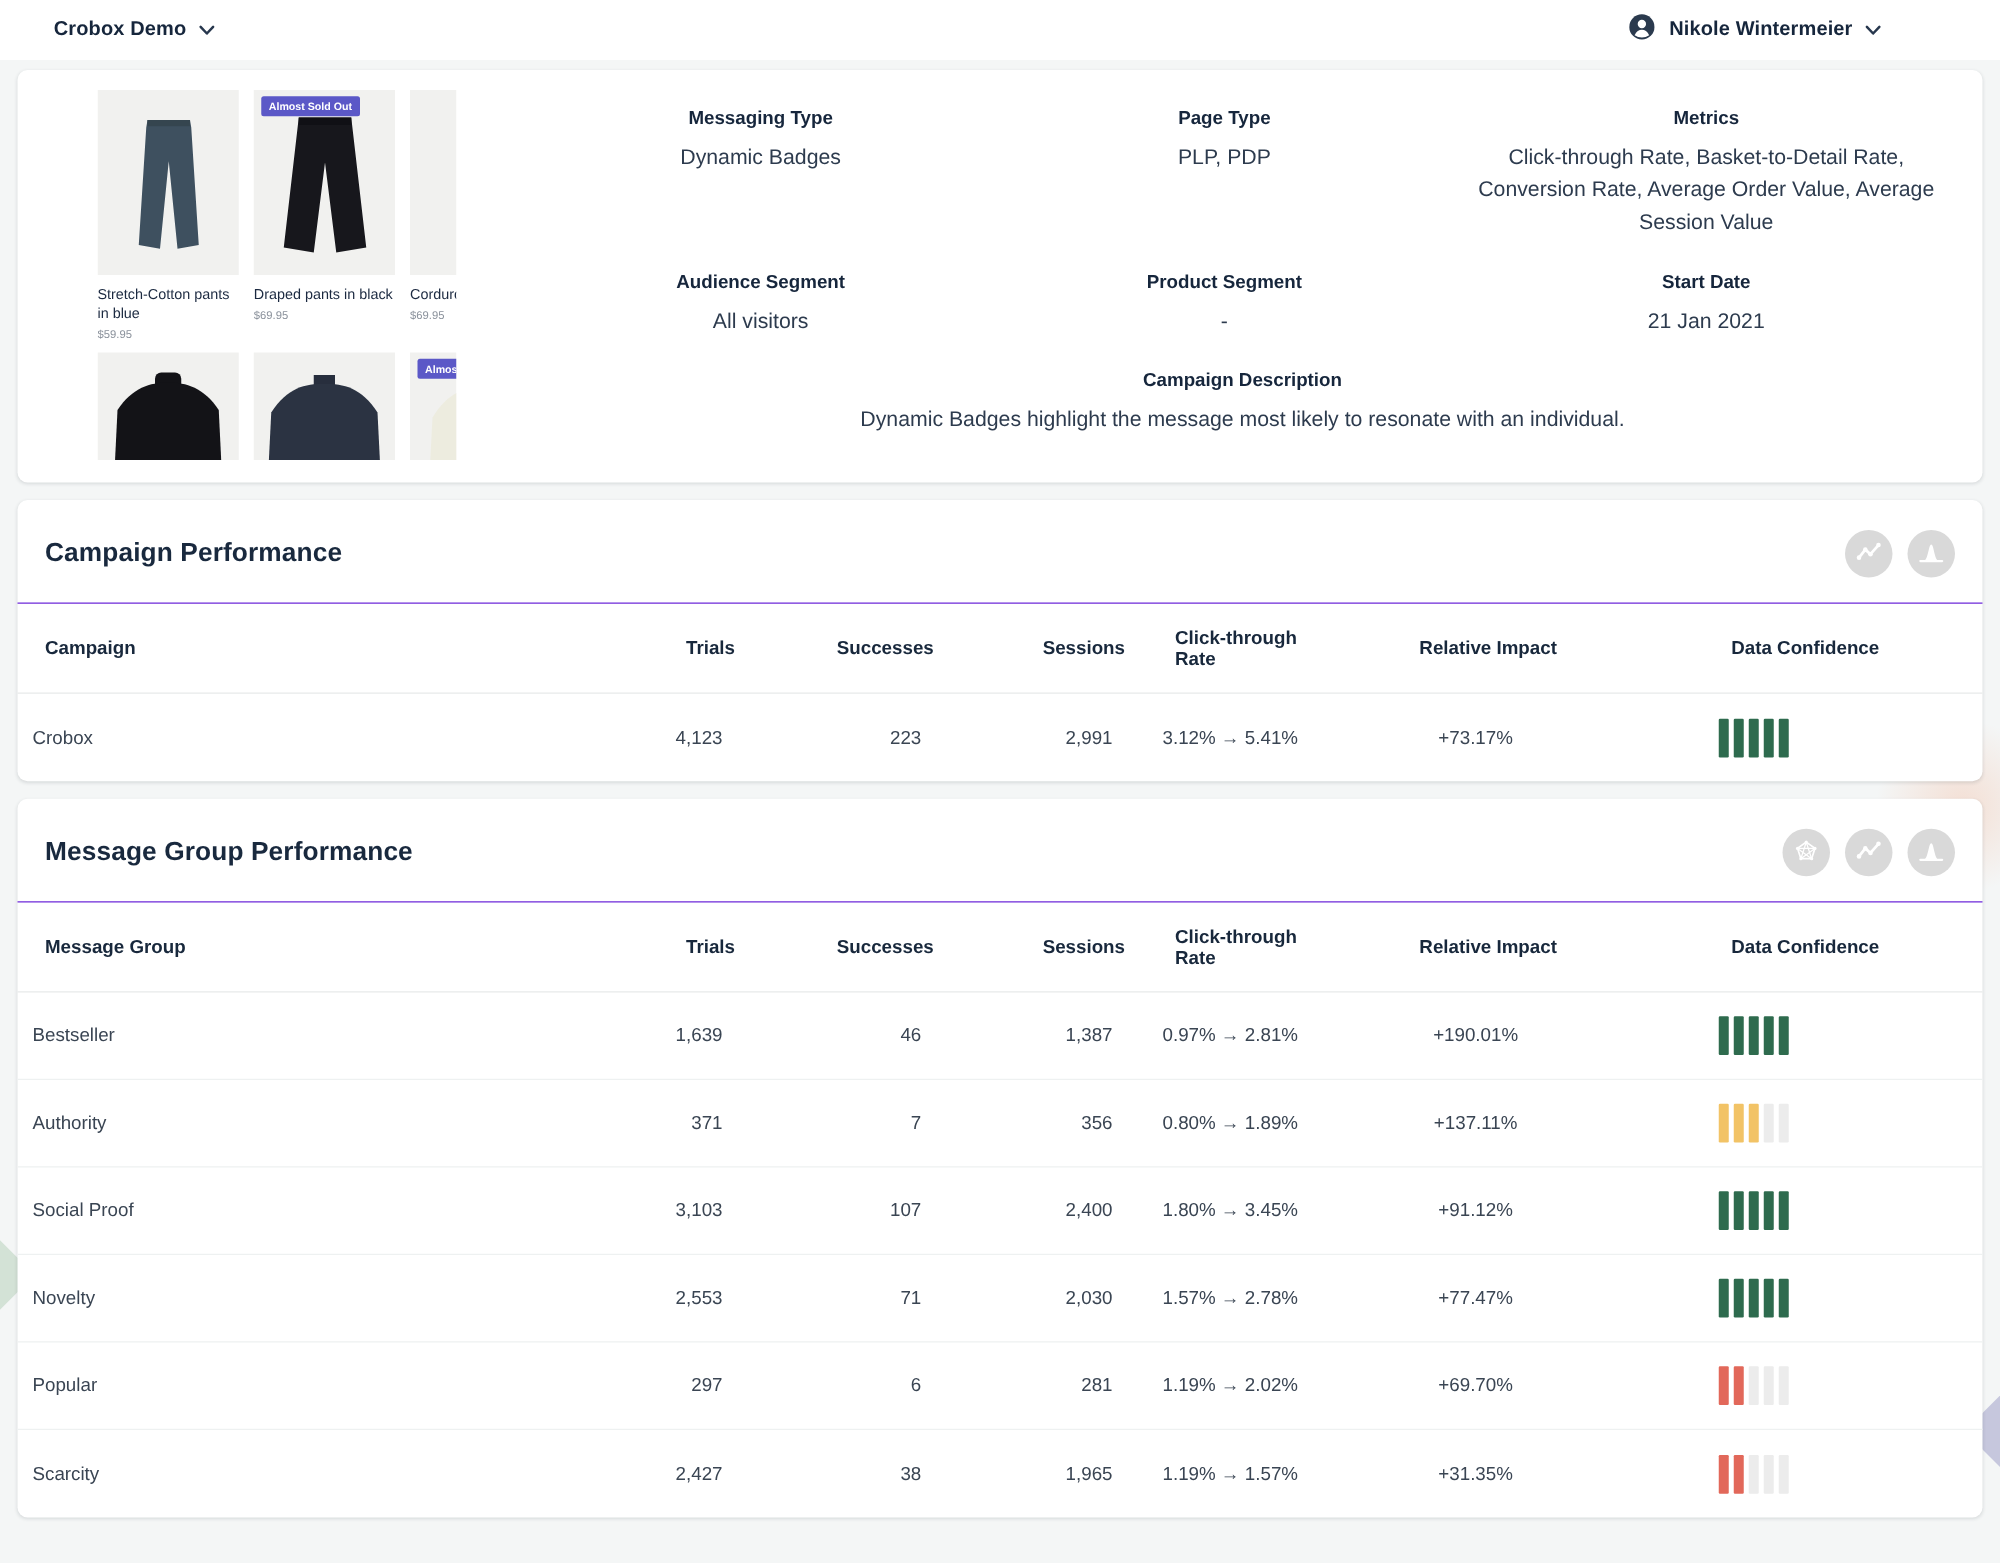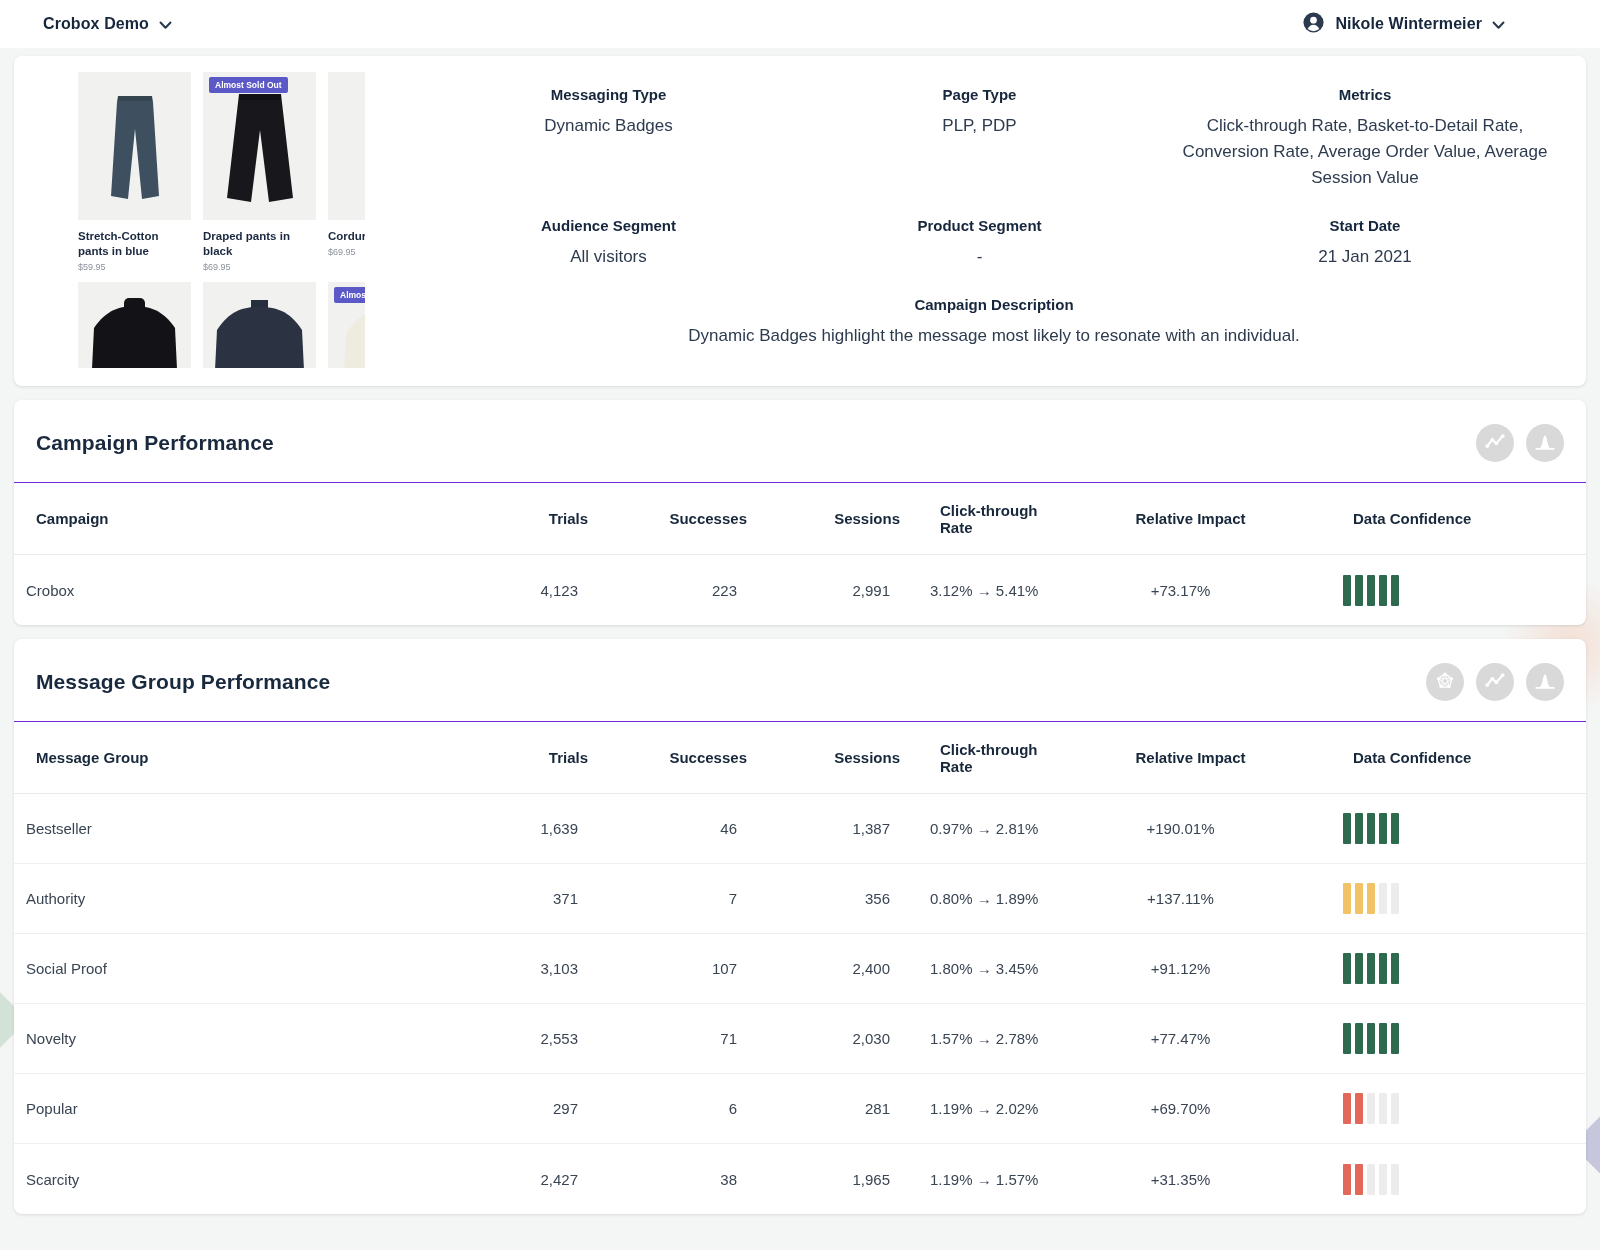--- a/index.html
+++ b/index.html
@@ -27,21 +27,21 @@
   .card { position:relative; background:#ffffff; border-radius:8px; box-shadow:0 1px 3px rgba(25,35,50,.13); margin-bottom:14px; }
 
   
   .info-card { height:330px; overflow:hidden; }
   .product-preview { position:absolute; left:64px; top:16px; width:287px; height:296px; overflow:hidden; }
   .product-grid { width:364px; display:grid; grid-template-columns:repeat(3,113px); column-gap:12px; row-gap:10px; }
   .tile { width:113px; position:relative; }
   .tile-img { height:148px; background:#f1f1ef; position:relative; overflow:hidden; }
   .tile-img svg { position:absolute; left:0; top:0; }
   .badge { position:absolute; top:5px; left:6px; background:#5B58C7; color:#fff; font-size:8.5px; font-weight:700; padding:3px 6px; border-radius:2px; white-space:nowrap; z-index:2; }
-  .tile-title { font-size:11.5px; font-weight:700; color:#1b2940; line-height:1.3; margin-top:9px; }
+  .tile-title { font-size:11.5px; font-weight:400; color:#1b2940; line-height:1.3; margin-top:9px; }
   .tile-price { font-size:9px; color:#8b929c; margin-top:3px; }
 
   .info-fields { position:absolute; left:410px; top:30px; right:22px; display:grid; grid-template-columns:369px 373px 1fr; }
   .field { margin-bottom:26px;text-align:center; }
   .field-label { font-size:15px; font-weight:700; color:#16263c; margin-bottom:10px; }
   .field-value { font-size:17px; color:#2d3b4e; line-height:26px; }
   .field-desc { grid-column:1 / -1; }
 
   
   .card-head { display:flex; align-items:center; justify-content:space-between; padding:24px 22px 20px 22px; border-bottom:1px solid #6d28d9; }
@@ -50,21 +50,21 @@
   .icon-btn { width:38px; height:38px; border-radius:50%; background:#d9d9d9; border:none; display:flex; align-items:center; justify-content:center; cursor:pointer; }
 
   .tbl-grid { display:grid; grid-template-columns:357px 195px 159px 153px 163px 255px 1fr; align-items:center; padding:0 22px; }
   .tbl-head { height:72px; font-size:15px; font-weight:700; color:#18283c; border-bottom:1px solid #e7eaea; }
   .tbl-row { height:70px; font-size:15px; color:#3a4553; border-bottom:1px solid #eef1f1;padding-left:12px; }
   .tbl-row:last-child { border-bottom:none; }
   .c-name { text-align:left; }
   .c-num { text-align:right; }
   .c-ctr { text-align:left; padding-left:40px; }
   .c-imp { text-align:center; }
-  .c-conf { text-align:left; padding-left:35px; }
+  .c-conf { text-align:left; padding-left:35px;margin-left:32px; }
   .conf { display:flex; gap:4px; }
   .conf i { display:block; width:8px; height:31px; border-radius:1px; }
 </style>
 </head>
 <body>
 
 <div class="diamond diamond-left"></div>
 <div class="diamond diamond-right"></div>
 <div class="blob"></div>
 

